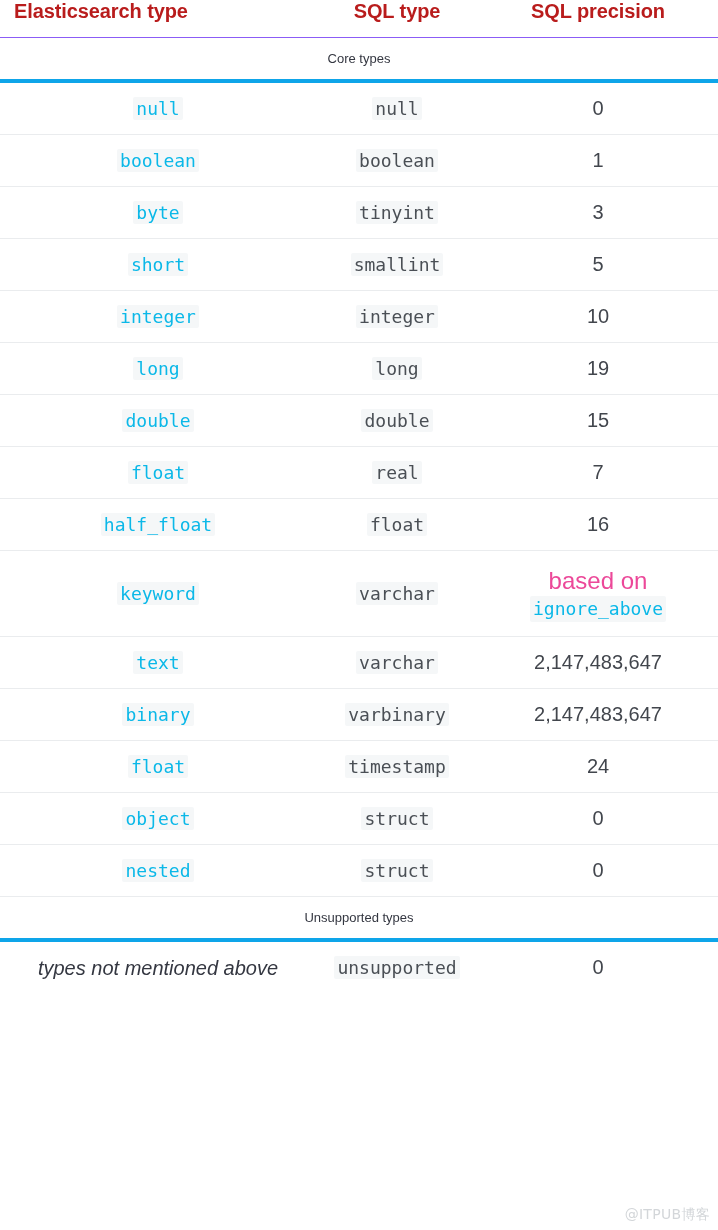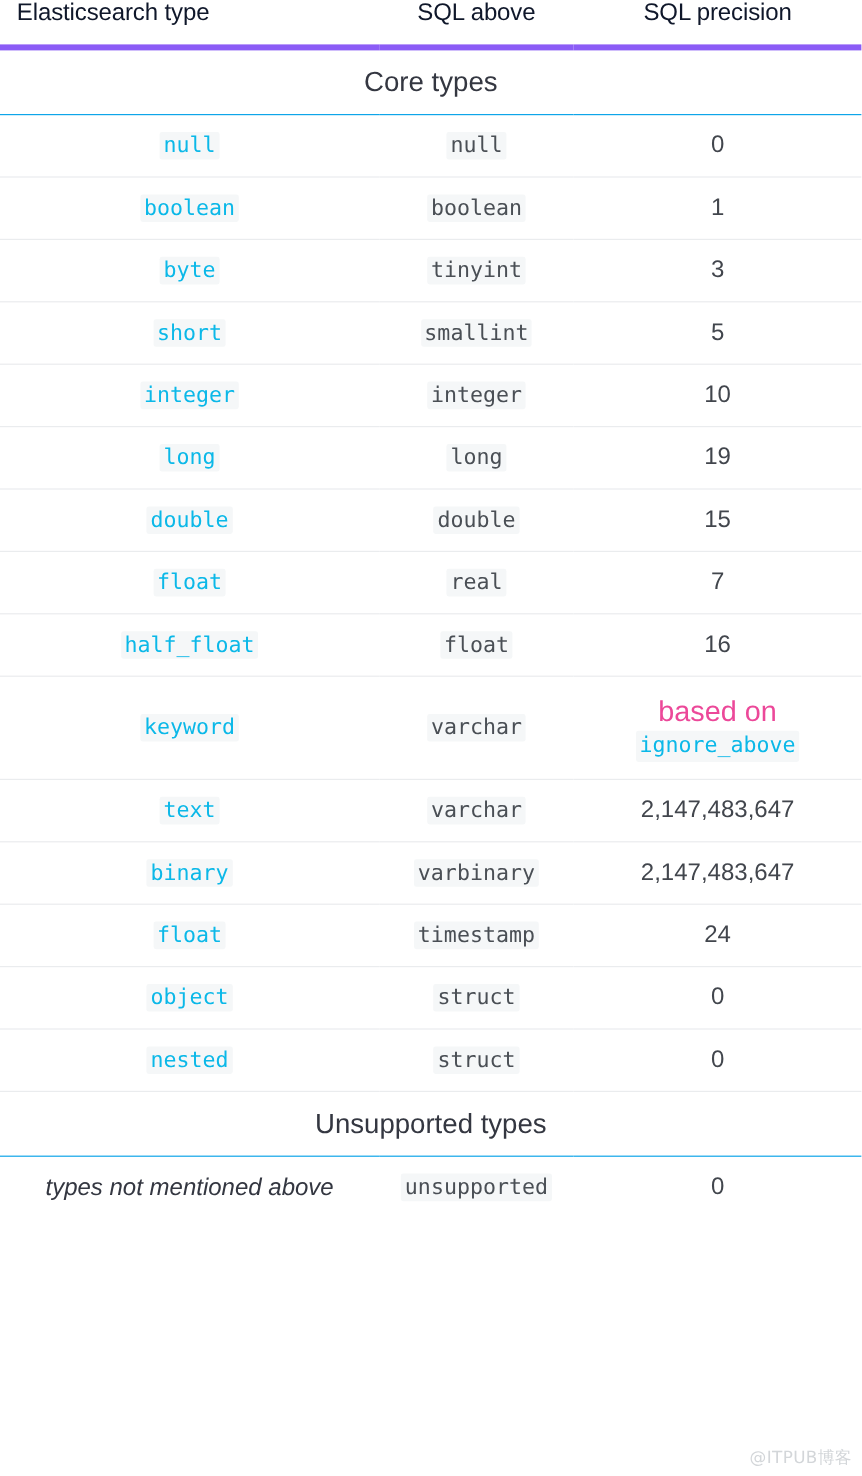--- a/index.html
+++ b/index.html
@@ -24,39 +24,39 @@
   }
 
   
   col.c-es   { width: 316px; }
   col.c-sql  { width: 162px; }
   col.c-prec { width: 240px; }
 
   
   thead th {
     font-size: 20px;
-    font-weight: 400;
-    color: #0f172a;
+    font-weight: 700;
+    color: #b91c1c;
     padding: 0 0 14px 0;
     vertical-align: bottom;
-    border-bottom: 5px solid #8b5cf6;
+    border-bottom: 1px solid #8b5cf6;
     letter-spacing: -0.1px;
   }
   th.h-es   { text-align: left; padding-left: 14px; }
   th.h-sql  { text-align: center; }
   th.h-prec { text-align: center; }
 
   
   tr.section-row td {
     text-align: center;
-    font-size: 23px;
+    font-size: 13px;
     font-weight: 400;
     color: #343741;
     padding: 13px 0 13px 0;
-    border-bottom: 1px solid #0ea5e9;
+    border-bottom: 4px solid #0ea5e9;
   }
 
   
   tr.data-row td {
     border-bottom: 1px solid #eaecee;
     padding: 14px 0;
     vertical-align: middle;
     text-align: center;
   }
   tr.data-row:last-child td { border-bottom: none; }
@@ -125,21 +125,21 @@
 
 <table class="types-table">
   <colgroup>
     <col class="c-es">
       <col class="c-sql">
       <col class="c-prec">
   </colgroup>
   <thead>
     <tr>
       <th class="h-es">Elasticsearch type</th>
-      <th class="h-sql">SQL above</th>
+      <th class="h-sql">SQL type</th>
       <th class="h-prec">SQL precision</th>
     </tr>
   </thead>
   <tbody id="table-body">
       <tr class="section-row">
         <td colspan="3">Core types</td>
       </tr>
       <tr class="data-row">
         <td class="cell-es"><span class="code code-link">null</span></td>
         <td class="cell-sql"><span class="code code-plain">null</span></td>

